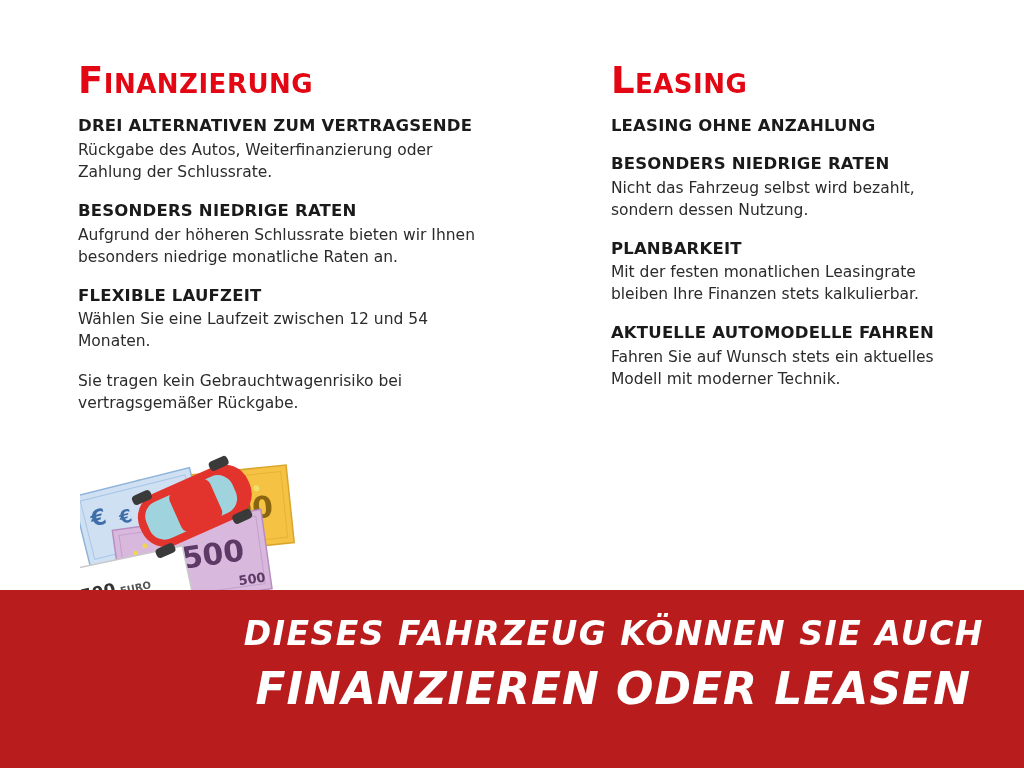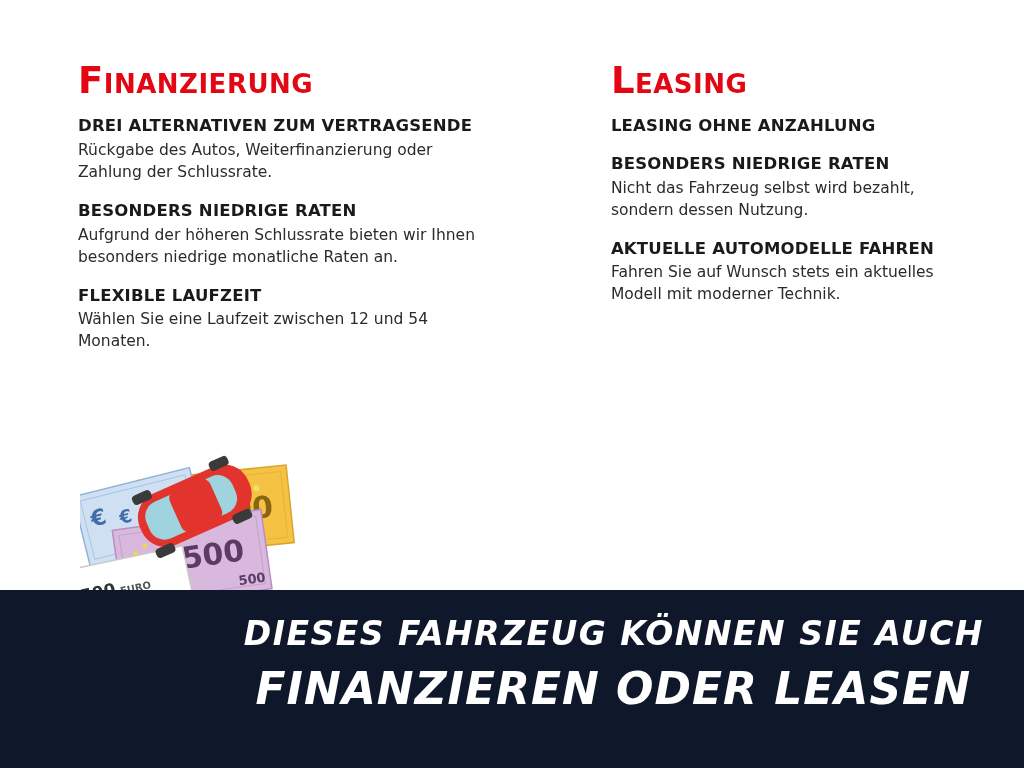--- a/index.html
+++ b/index.html
@@ -83,21 +83,21 @@
     height: 185px;
   }
 
   
   .banner {
     position: absolute;
     left: 0;
     bottom: 0;
     width: 1024px;
     height: 178px;
-    background: #0f172a;
+    background: #b91c1c;
   }
   .banner-inner {
     position: absolute;
     right: 40px;
     top: 26px;
     text-align: right;
     color: #ffffff;
   }
   .banner-line1 {
     font-family: "DejaVu Sans", sans-serif;
@@ -139,35 +139,40 @@
         <h2 class="block-head">BESONDERS NIEDRIGE RATEN</h2>
         <p class="block-body">Aufgrund der höheren Schlussrate bieten wir Ihnen besonders niedrige monatliche Raten an.</p>
       </div>
 
       <div class="block">
         <h2 class="block-head">FLEXIBLE LAUFZEIT</h2>
         <p class="block-body">Wählen Sie eine Laufzeit zwischen 12 und 54 Monaten.</p>
       </div>
 
       <div class="block">
+        <p class="block-body">Sie tragen kein Gebrauchtwagenrisiko bei vertragsgemäßer Rückgabe.</p>
       </div>
     </div>
 
     <div class="column right">
       <h1 class="col-title">Leasing</h1>
 
       <div class="block">
         <h2 class="block-head">LEASING OHNE ANZAHLUNG</h2>
       </div>
 
       <div class="block">
         <h2 class="block-head">BESONDERS NIEDRIGE RATEN</h2>
         <p class="block-body">Nicht das Fahrzeug selbst wird bezahlt, sondern dessen Nutzung.</p>
       </div>
 
+      <div class="block">
+        <h2 class="block-head">PLANBARKEIT</h2>
+        <p class="block-body">Mit der festen monatlichen Leasingrate bleiben Ihre Finanzen stets kalkulierbar.</p>
+      </div>
 
       <div class="block">
         <h2 class="block-head">AKTUELLE AUTOMODELLE FAHREN</h2>
         <p class="block-body">Fahren Sie auf Wunsch stets ein aktuelles Modell mit moderner Technik.</p>
       </div>
     </div>
   </div>
 
   <div class="illustration">
     <svg width="270" height="185" viewBox="0 0 270 185" xmlns="http://www.w3.org/2000/svg">

